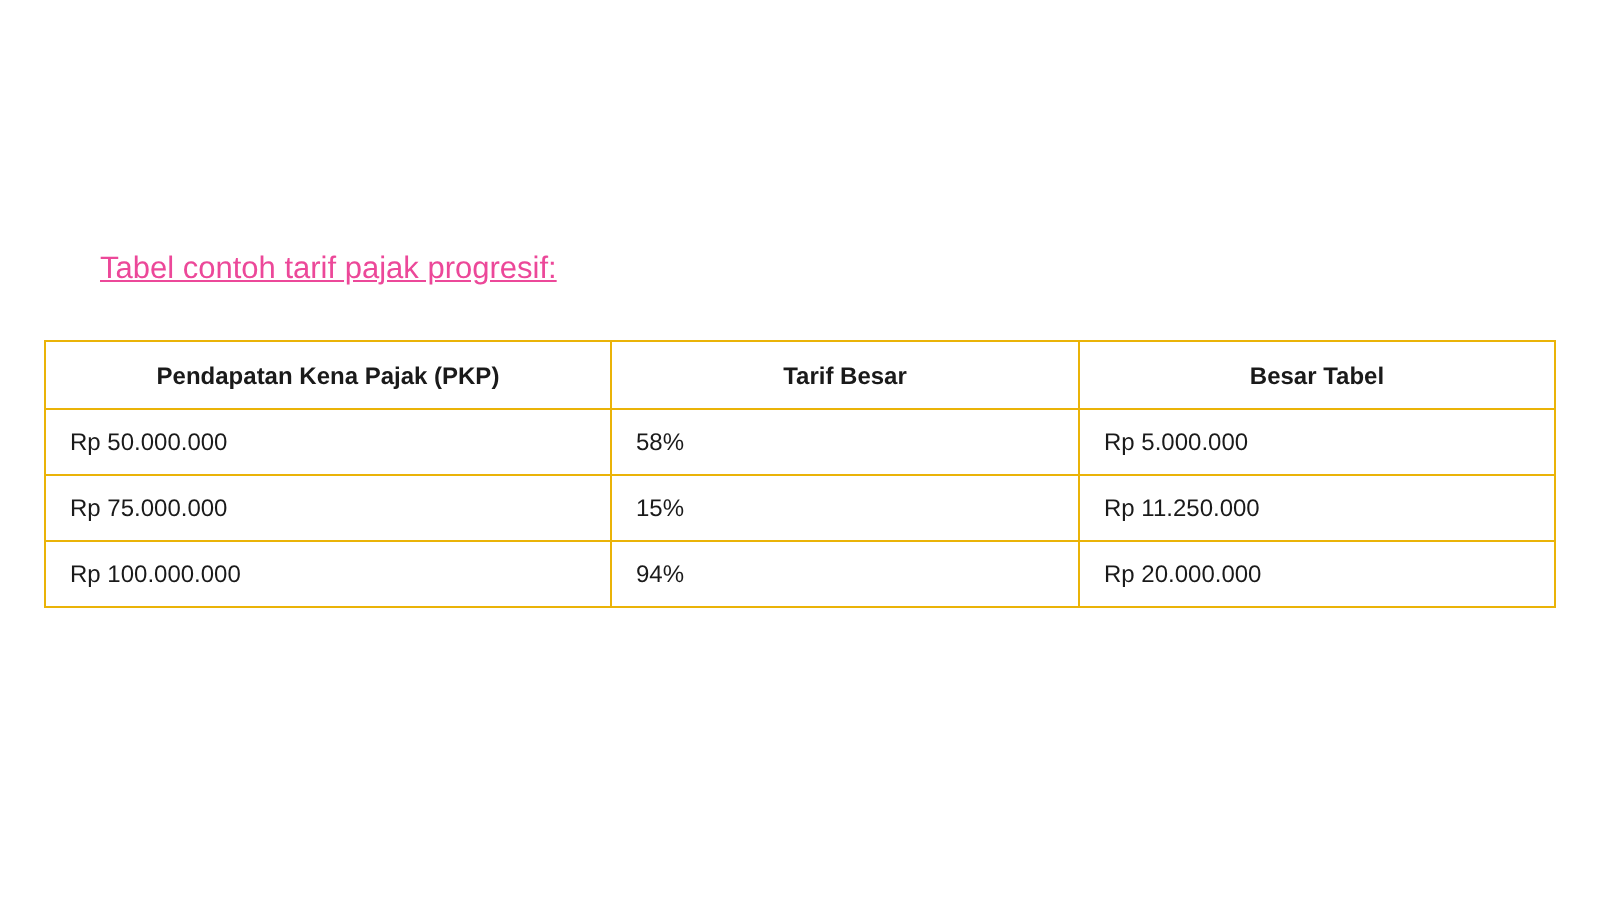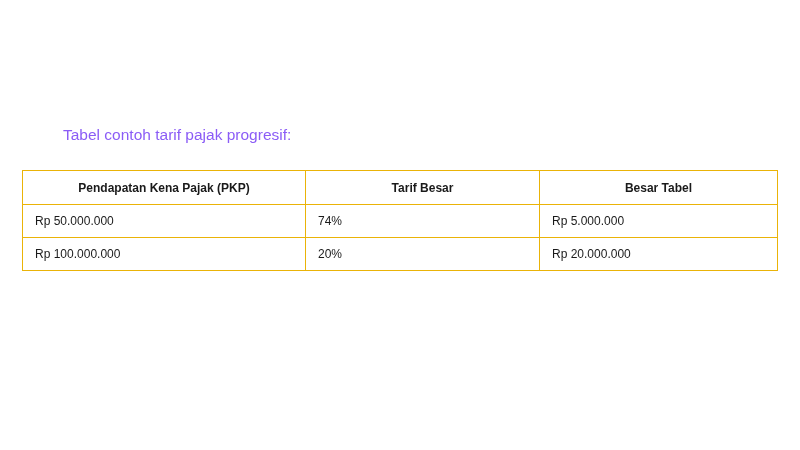--- a/index.html
+++ b/index.html
@@ -10,26 +10,27 @@
     width: 800px;
     height: 450px;
     background: #ffffff;
     font-family: "Liberation Sans", sans-serif;
     color: #1a1a1a;
     position: relative;
     overflow: hidden;
   }
   .caption {
     position: absolute;
-    left: 63px;
+    left: 50px;
     top: 125px;
     font-size: 15.5px;
     line-height: 19px;
-    color: #8b5cf6;
+    color: #ec4899;
     white-space: nowrap;
+    text-decoration: underline;
   }
   table.tax-table {
     position: absolute;
     left: 22px;
     top: 170px;
     width: 755px;
     border-collapse: collapse;
     table-layout: fixed;
   }
   .tax-table th,
@@ -72,22 +73,27 @@
   <thead>
     <tr>
       <th>Pendapatan Kena Pajak (PKP)</th>
       <th>Tarif Besar</th>
       <th>Besar Tabel</th>
     </tr>
   </thead>
   <tbody>
     <tr>
       <td>Rp 50.000.000</td>
-      <td>74%</td>
+      <td>58%</td>
       <td>Rp 5.000.000</td>
     </tr>
     <tr>
+      <td>Rp 75.000.000</td>
+      <td>15%</td>
+      <td>Rp 11.250.000</td>
+    </tr>
+    <tr>
       <td>Rp 100.000.000</td>
-      <td>20%</td>
+      <td>94%</td>
       <td>Rp 20.000.000</td>
     </tr>
   </tbody>
 </table>
 
 </body></html>

